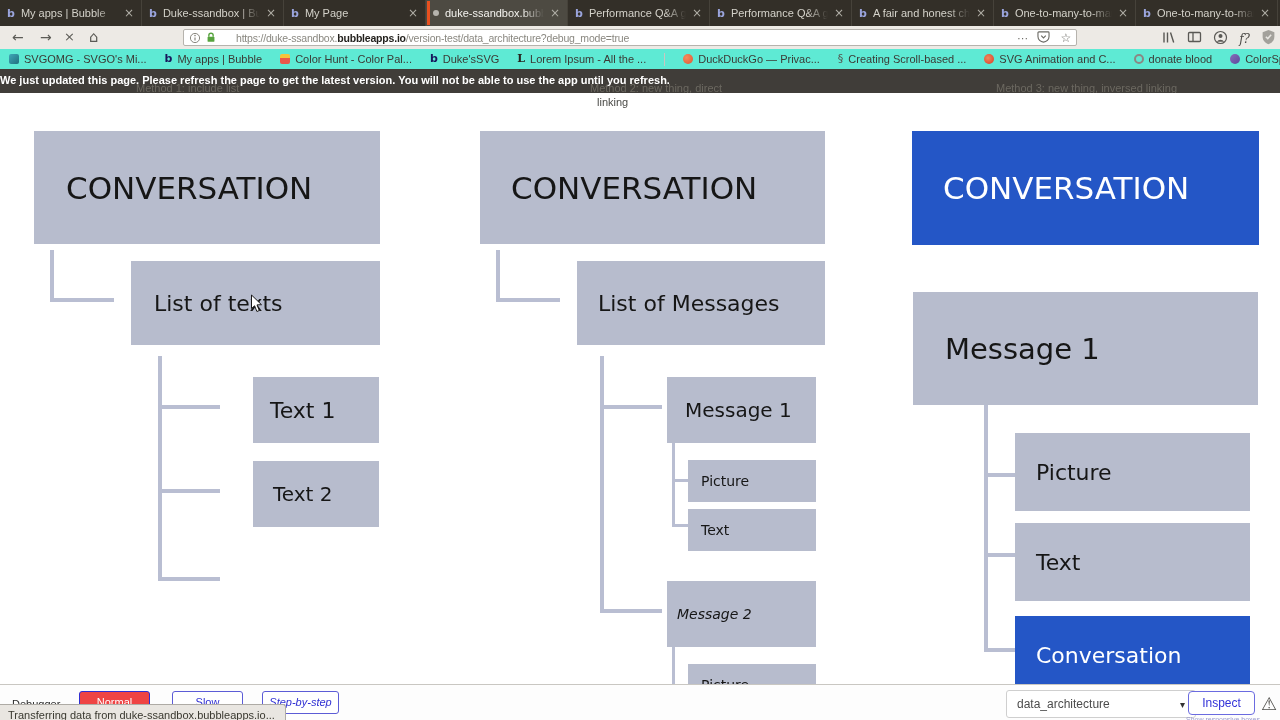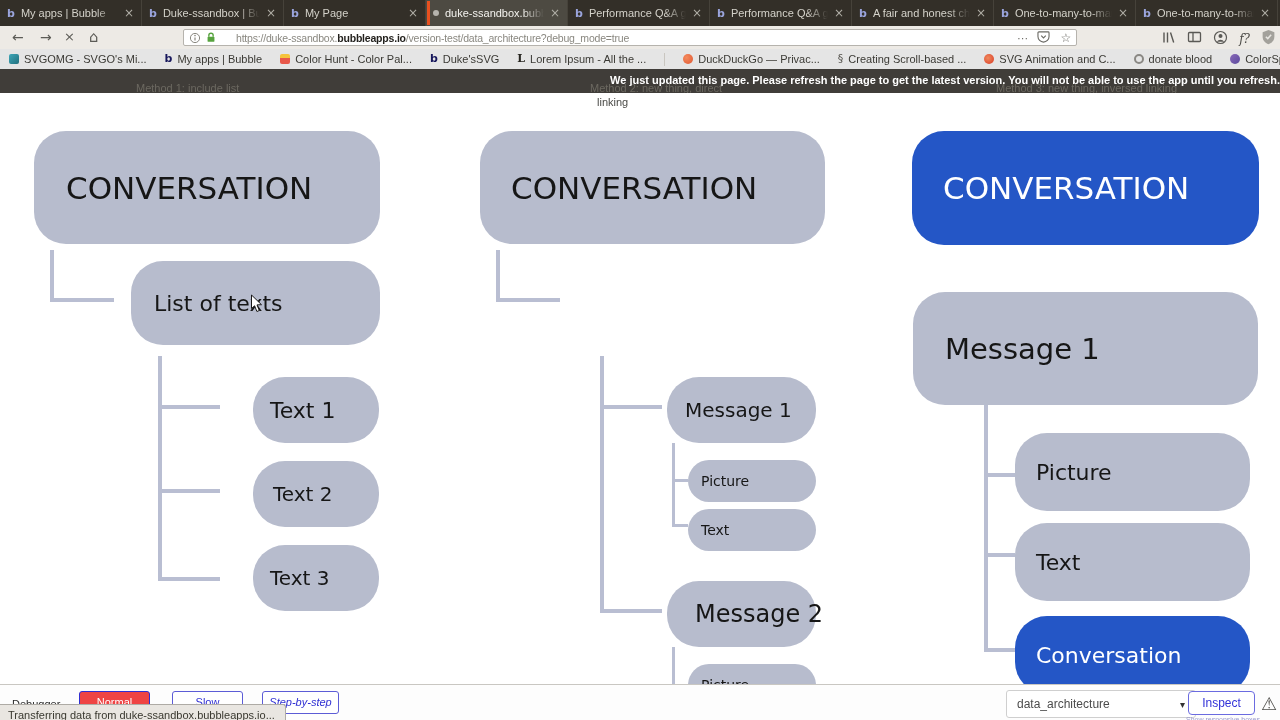--- a/index.html
+++ b/index.html
@@ -27,42 +27,42 @@
             border:1px solid #b6b3ad; border-radius:2px; display:flex; align-items:center;
             font-size:10.5px; letter-spacing:-0.2px; color:#8a8880; padding:0 5px; }
   .urlbar .domain { color:#24221e; font-weight:bold; }
   .urlbar .urltext { flex:1; white-space:nowrap; overflow:hidden; display:flex;padding-left:15px; }
   .uicon { margin-right:4px; flex:none; display:flex; align-items:center; }
   .actions { display:flex; gap:10px; align-items:center; color:#6a6963; }
   .chromeicons { position:absolute; top:3px; right:4px; display:flex; gap:11px; align-items:center; }
   .ext-f { font-family:"DejaVu Serif",serif; font-style:italic; font-size:12px; color:#4c4b47; }
 
   
-  .bookmarks { position:absolute; top:49px; left:0; right:0; height:20px; background:#e5e5e5;
+  .bookmarks { position:absolute; top:49px; left:0; right:0; height:20px; background:#5eead4;
                display:flex; align-items:center; padding-left:9px; gap:18px; font-size:11px; color:#3b3a35;
                white-space:nowrap; overflow:hidden; }
   .bm { display:flex; align-items:center; gap:5px; flex:none; }
   .bmi { width:10px; height:10px; border-radius:2px; flex:none; }
   .bmi.round { border-radius:50%; }
   .bm-b { font-family:"DejaVu Sans",sans-serif; font-weight:bold; font-size:11px; color:#17175c; line-height:10px; }
   .bm-L { font-family:"DejaVu Serif",serif; font-weight:bold; font-size:11px; color:#26251f; line-height:10px; }
   .bm-glyph { font-family:"DejaVu Sans",sans-serif; font-size:11px; color:#55534d; line-height:10px; }
   .bm-sep { width:1px; height:13px; background:#c9c6c0; flex:none; }
 
   
   .banner { position:absolute; top:69px; left:0; right:0; height:24px; background:#403d39; overflow:hidden; }
-  .banner-msg { position:absolute; left:0; right:0; top:5px; text-align:right; color:#ffffff;
+  .banner-msg { position:absolute; left:0; right:0; top:5px; text-align:left; color:#ffffff;
                 font-size:11px; font-weight:bold; }
   .ghost { position:absolute; top:13px; color:#6b6860; font-size:11px; white-space:nowrap; }
 
   
   .page { position:absolute; top:93px; left:0; width:1280px; height:591px; background:#fff; overflow:hidden; }
   .wraphdr { position:absolute; top:3px; color:#4a4a46; font-size:11px; }
   .nbox { position:absolute; background:#b7bccd; color:#161616; display:flex; align-items:center;
-          font-family:"DejaVu Sans",sans-serif; white-space:nowrap;border-radius:32px; }
+          font-family:"DejaVu Sans",sans-serif; white-space:nowrap; }
   .nbox.blue { background:#2456c6; color:#ffffff; }
   .conn { position:absolute; background:#b9bed2; }
 
   
   .debugbar { position:absolute; top:684px; left:0; right:0; height:36px; background:#fdfdfd; border-top:1px solid #c9c7c2; }
   .dbg-label { position:absolute; left:12px; top:13px; font-size:11px; color:#2b2b2b; }
   .mode-btn { position:absolute; top:6px; height:23px; border-radius:3px; font-size:11px; text-align:center;
               line-height:21px; border:1px solid #5c5cd6; color:#2f2fd3; background:#fff; cursor:pointer; }
   .mode-btn.sel { background:#ef4444; color:#fff; border-color:#2f2fd3; }
   .pagesel { position:absolute; left:985px; top:5px; width:190px; height:28px; background:#fff;
@@ -262,35 +262,35 @@
     <div class="nbox" style="left:34px; top:38px; width:346px; height:113px; font-size:31px; padding-left:32px;">CONVERSATION</div>
     <div class="conn" style="left:50px; top:157px; width:4px;  height:52px;"></div>
     <div class="conn" style="left:50px; top:205px; width:64px; height:4px;"></div>
     <div class="nbox" style="left:131px; top:168px; width:249px; height:84px; font-size:22px; padding-left:23px;">List of texts</div>
     <div class="conn" style="left:158px; top:263px; width:4px;  height:225px;"></div>
     <div class="conn" style="left:158px; top:312px; width:62px; height:4px;"></div>
     <div class="conn" style="left:158px; top:396px; width:62px; height:4px;"></div>
     <div class="conn" style="left:158px; top:484px; width:62px; height:4px;"></div>
     <div class="nbox" style="left:253px; top:284px; width:126px; height:66px; font-size:22px; padding-left:17px;">Text 1</div>
     <div class="nbox" style="left:253px; top:368px; width:126px; height:66px; font-size:20px; padding-left:20px;">Text 2</div>
-    <div class="nbox" style="left:253px; top:452px; width:126px; height:66px; font-size:20px; padding-left:17px;">Text 3</div>
 
     <div class="nbox" style="left:480px; top:38px; width:345px; height:113px; font-size:31px; padding-left:31px;">CONVERSATION</div>
     <div class="conn" style="left:496px; top:157px; width:4px;  height:52px;"></div>
     <div class="conn" style="left:496px; top:205px; width:64px; height:4px;"></div>
+    <div class="nbox" style="left:577px; top:168px; width:248px; height:84px; font-size:22px; padding-left:21px;">List of Messages</div>
     <div class="conn" style="left:600px; top:263px; width:4px;  height:257px;"></div>
     <div class="conn" style="left:600px; top:312px; width:62px; height:4px;"></div>
     <div class="nbox" style="left:667px; top:284px; width:149px; height:66px; font-size:20px; padding-left:18px;">Message 1</div>
     <div class="conn" style="left:672px; top:350px; width:3px;  height:84px;"></div>
     <div class="conn" style="left:672px; top:386px; width:16px; height:3px;"></div>
     <div class="conn" style="left:672px; top:431px; width:16px; height:3px;"></div>
     <div class="nbox" style="left:688px; top:367px; width:128px; height:42px; font-size:14px; padding-left:13px;">Picture</div>
     <div class="nbox" style="left:688px; top:416px; width:128px; height:42px; font-size:14px; padding-left:13px;">Text</div>
     <div class="conn" style="left:600px; top:516px; width:62px; height:4px;"></div>
-    <div class="nbox" style="left:667px; top:488px; width:149px; height:66px; font-size:24px; padding-left:28px;">Message 2</div>
+    <div class="nbox" style="left:667px; top:488px; width:149px; height:66px; font-size:14px; padding-left:10px;font-style:italic;">Message 2</div>
     <div class="conn" style="left:672px; top:554px; width:3px;  height:37px;"></div>
     <div class="nbox" style="left:688px; top:571px; width:128px; height:42px; font-size:14px; padding-left:13px;">Picture</div>
 
     <div class="nbox blue" style="left:912px; top:38px; width:347px; height:114px; font-size:31px; padding-left:31px;">CONVERSATION</div>
     <div class="nbox" style="left:913px; top:199px; width:345px; height:113px; font-size:29px; padding-left:32px;">Message 1</div>
     <div class="conn" style="left:984px; top:312px; width:4px;  height:247px;"></div>
     <div class="conn" style="left:984px; top:380px; width:31px; height:4px;"></div>
     <div class="conn" style="left:984px; top:460px; width:31px; height:4px;"></div>
     <div class="conn" style="left:984px; top:555px; width:31px; height:4px;"></div>
     <div class="nbox" style="left:1015px; top:340px; width:235px; height:78px; font-size:22px; padding-left:21px;">Picture</div>

